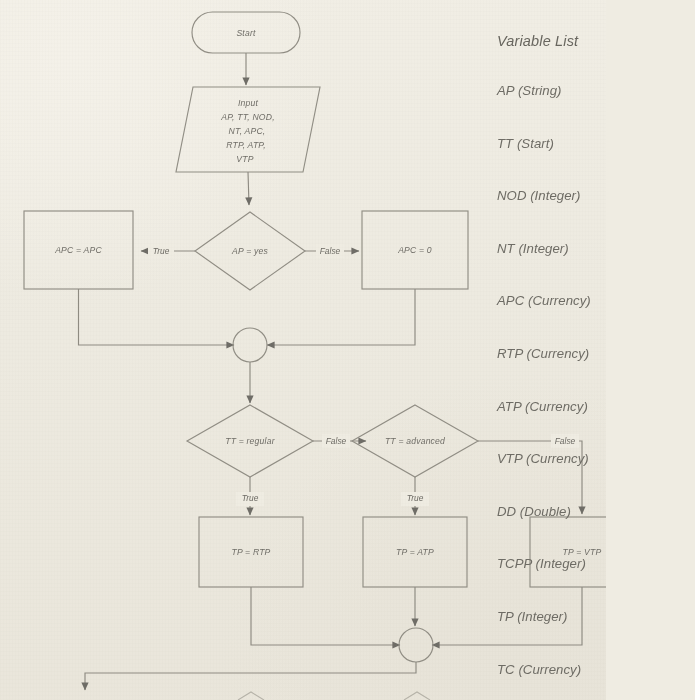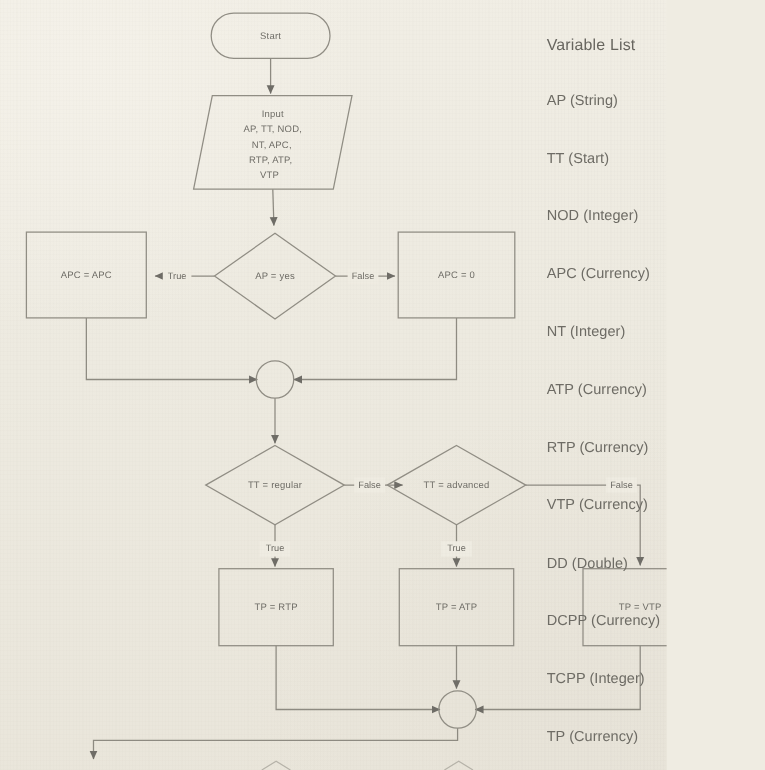--- a/index.html
+++ b/index.html
@@ -10,20 +10,21 @@
   #page {
     position: relative;
     width: 606px;
     height: 700px;
     overflow: hidden;
     background:
       radial-gradient(ellipse 60% 50% at 12% 8%, #f4f1e9 0%, rgba(244,241,233,0) 70%),
       radial-gradient(ellipse 70% 60% at 85% 95%, #e7e3d8 0%, rgba(231,227,216,0) 70%),
       linear-gradient(175deg, #f1eee5 0%, #edeae0 45%, #e9e5da 100%);
     font-family: "Liberation Sans", sans-serif;
+    font-style: italic;
   }
   
   #grain {
     position: absolute;
     inset: 0;
     pointer-events: none;
     opacity: .30;
     background-image:
       repeating-linear-gradient(90deg, rgba(160,155,140,.10) 0 1px, rgba(255,255,255,0) 1px 3px),
       repeating-linear-gradient(0deg, rgba(160,155,140,.07) 0 1px, rgba(255,255,255,0) 1px 4px);
@@ -212,27 +213,26 @@
     <path class="conn-faint" d="M404,700 L417,692 L430,700"></path>
 
   </svg>
 
   <div class="varlist">
     <div class="varlist-title">Variable List</div>
     <div>
       <div class="varlist-item">AP (String)</div>
       <div class="varlist-item">TT (Start)</div>
       <div class="varlist-item">NOD (Integer)</div>
+      <div class="varlist-item">NT (Integer)</div>
       <div class="varlist-item">APC (Currency)</div>
-      <div class="varlist-item">NT (Integer)</div>
+      <div class="varlist-item">RTP (Currency)</div>
       <div class="varlist-item">ATP (Currency)</div>
-      <div class="varlist-item">RTP (Currency)</div>
       <div class="varlist-item">VTP (Currency)</div>
       <div class="varlist-item">DD (Double)</div>
-      <div class="varlist-item">DCPP (Currency)</div>
       <div class="varlist-item">TCPP (Integer)</div>
-      <div class="varlist-item">TP (Currency)</div>
+      <div class="varlist-item">TP (Integer)</div>
       <div class="varlist-item">TC (Currency)</div>
     </div>
   </div>
 
   <div id="grain"></div>
 </div>
 
 </body></html>

